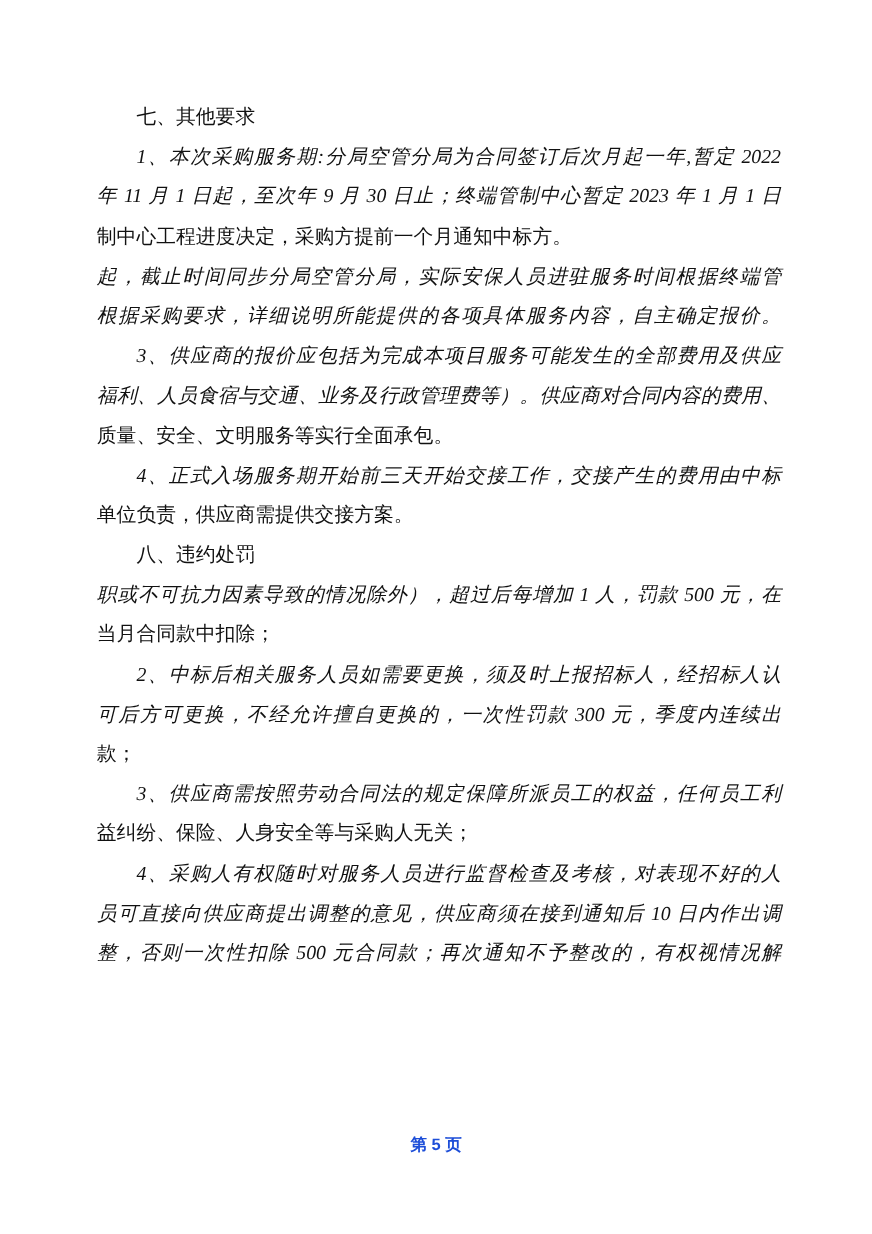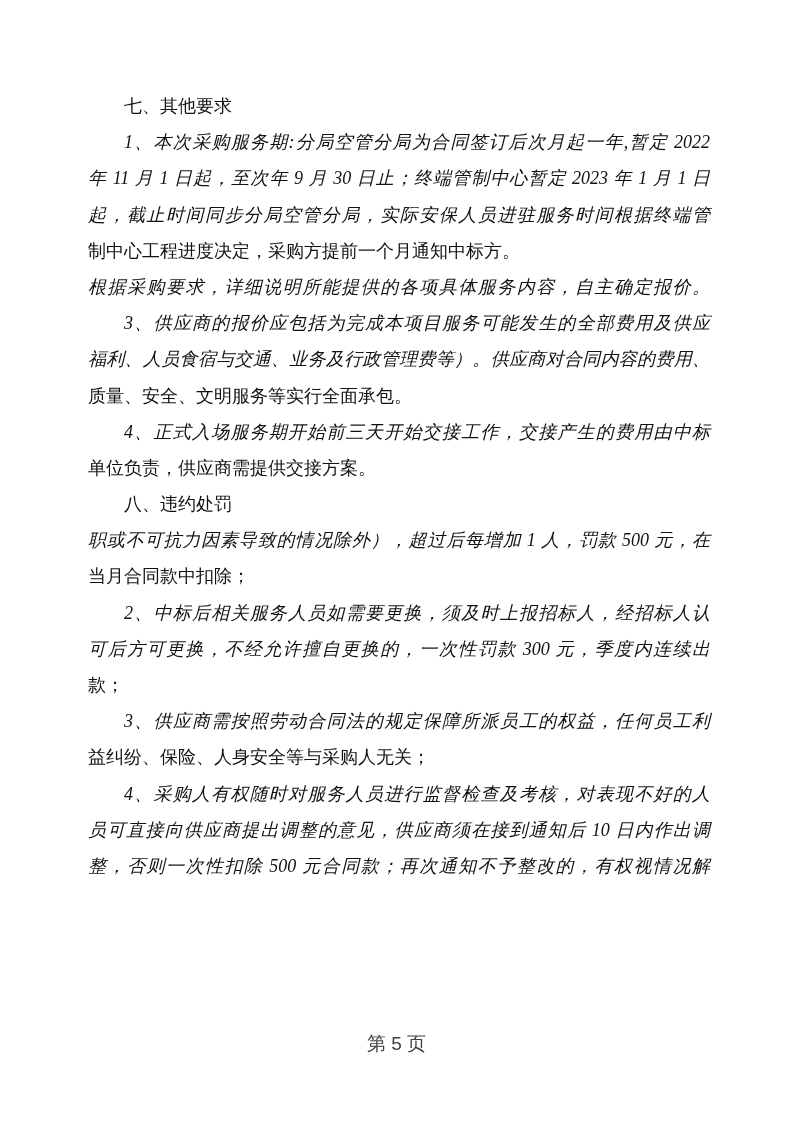--- a/index.html
+++ b/index.html
@@ -40,35 +40,35 @@
   }
   .footer {
     position: absolute;
     left: 0;
     top: 1031px;
     width: 793px;
     text-align: center;
   }
   .footer span {
     font-family: "Liberation Sans", "DejaVu Sans", sans-serif;
-    font-weight: normal;
-    font-size: 19px;
-    color: #404040;
+    font-weight: bold;
+    font-size: 15px;
+    color: #1d4ed8;
   }
 </style>
 </head>
 <body>
 
 <div class="page">
   <div class="doc-body" id="doc-body">
       <div class="line indent">七、其他要求</div>
       <div class="line indent justify">1、本次采购服务期:分局空管分局为合同签订后次月起一年,暂定 2022</div>
       <div class="line justify">年 11 月 1 日起，至次年 9 月 30 日止；终端管制中心暂定 2023 年 1 月 1 日</div>
+      <div class="line">制中心工程进度决定，采购方提前一个月通知中标方。</div>
       <div class="line justify">起，截止时间同步分局空管分局，实际安保人员进驻服务时间根据终端管</div>
-      <div class="line">制中心工程进度决定，采购方提前一个月通知中标方。</div>
       <div class="line justify">根据采购要求，详细说明所能提供的各项具体服务内容，自主确定报价。</div>
       <div class="line indent justify">3、供应商的报价应包括为完成本项目服务可能发生的全部费用及供应</div>
       <div class="line justify">福利、人员食宿与交通、业务及行政管理费等）。供应商对合同内容的费用、</div>
       <div class="line">质量、安全、文明服务等实行全面承包。</div>
       <div class="line indent justify">4、正式入场服务期开始前三天开始交接工作，交接产生的费用由中标</div>
       <div class="line">单位负责，供应商需提供交接方案。</div>
       <div class="line indent">八、违约处罚</div>
       <div class="line justify">职或不可抗力因素导致的情况除外），超过后每增加 1 人，罚款 500 元，在</div>
       <div class="line">当月合同款中扣除；</div>
       <div class="line indent justify">2、中标后相关服务人员如需要更换，须及时上报招标人，经招标人认</div>

